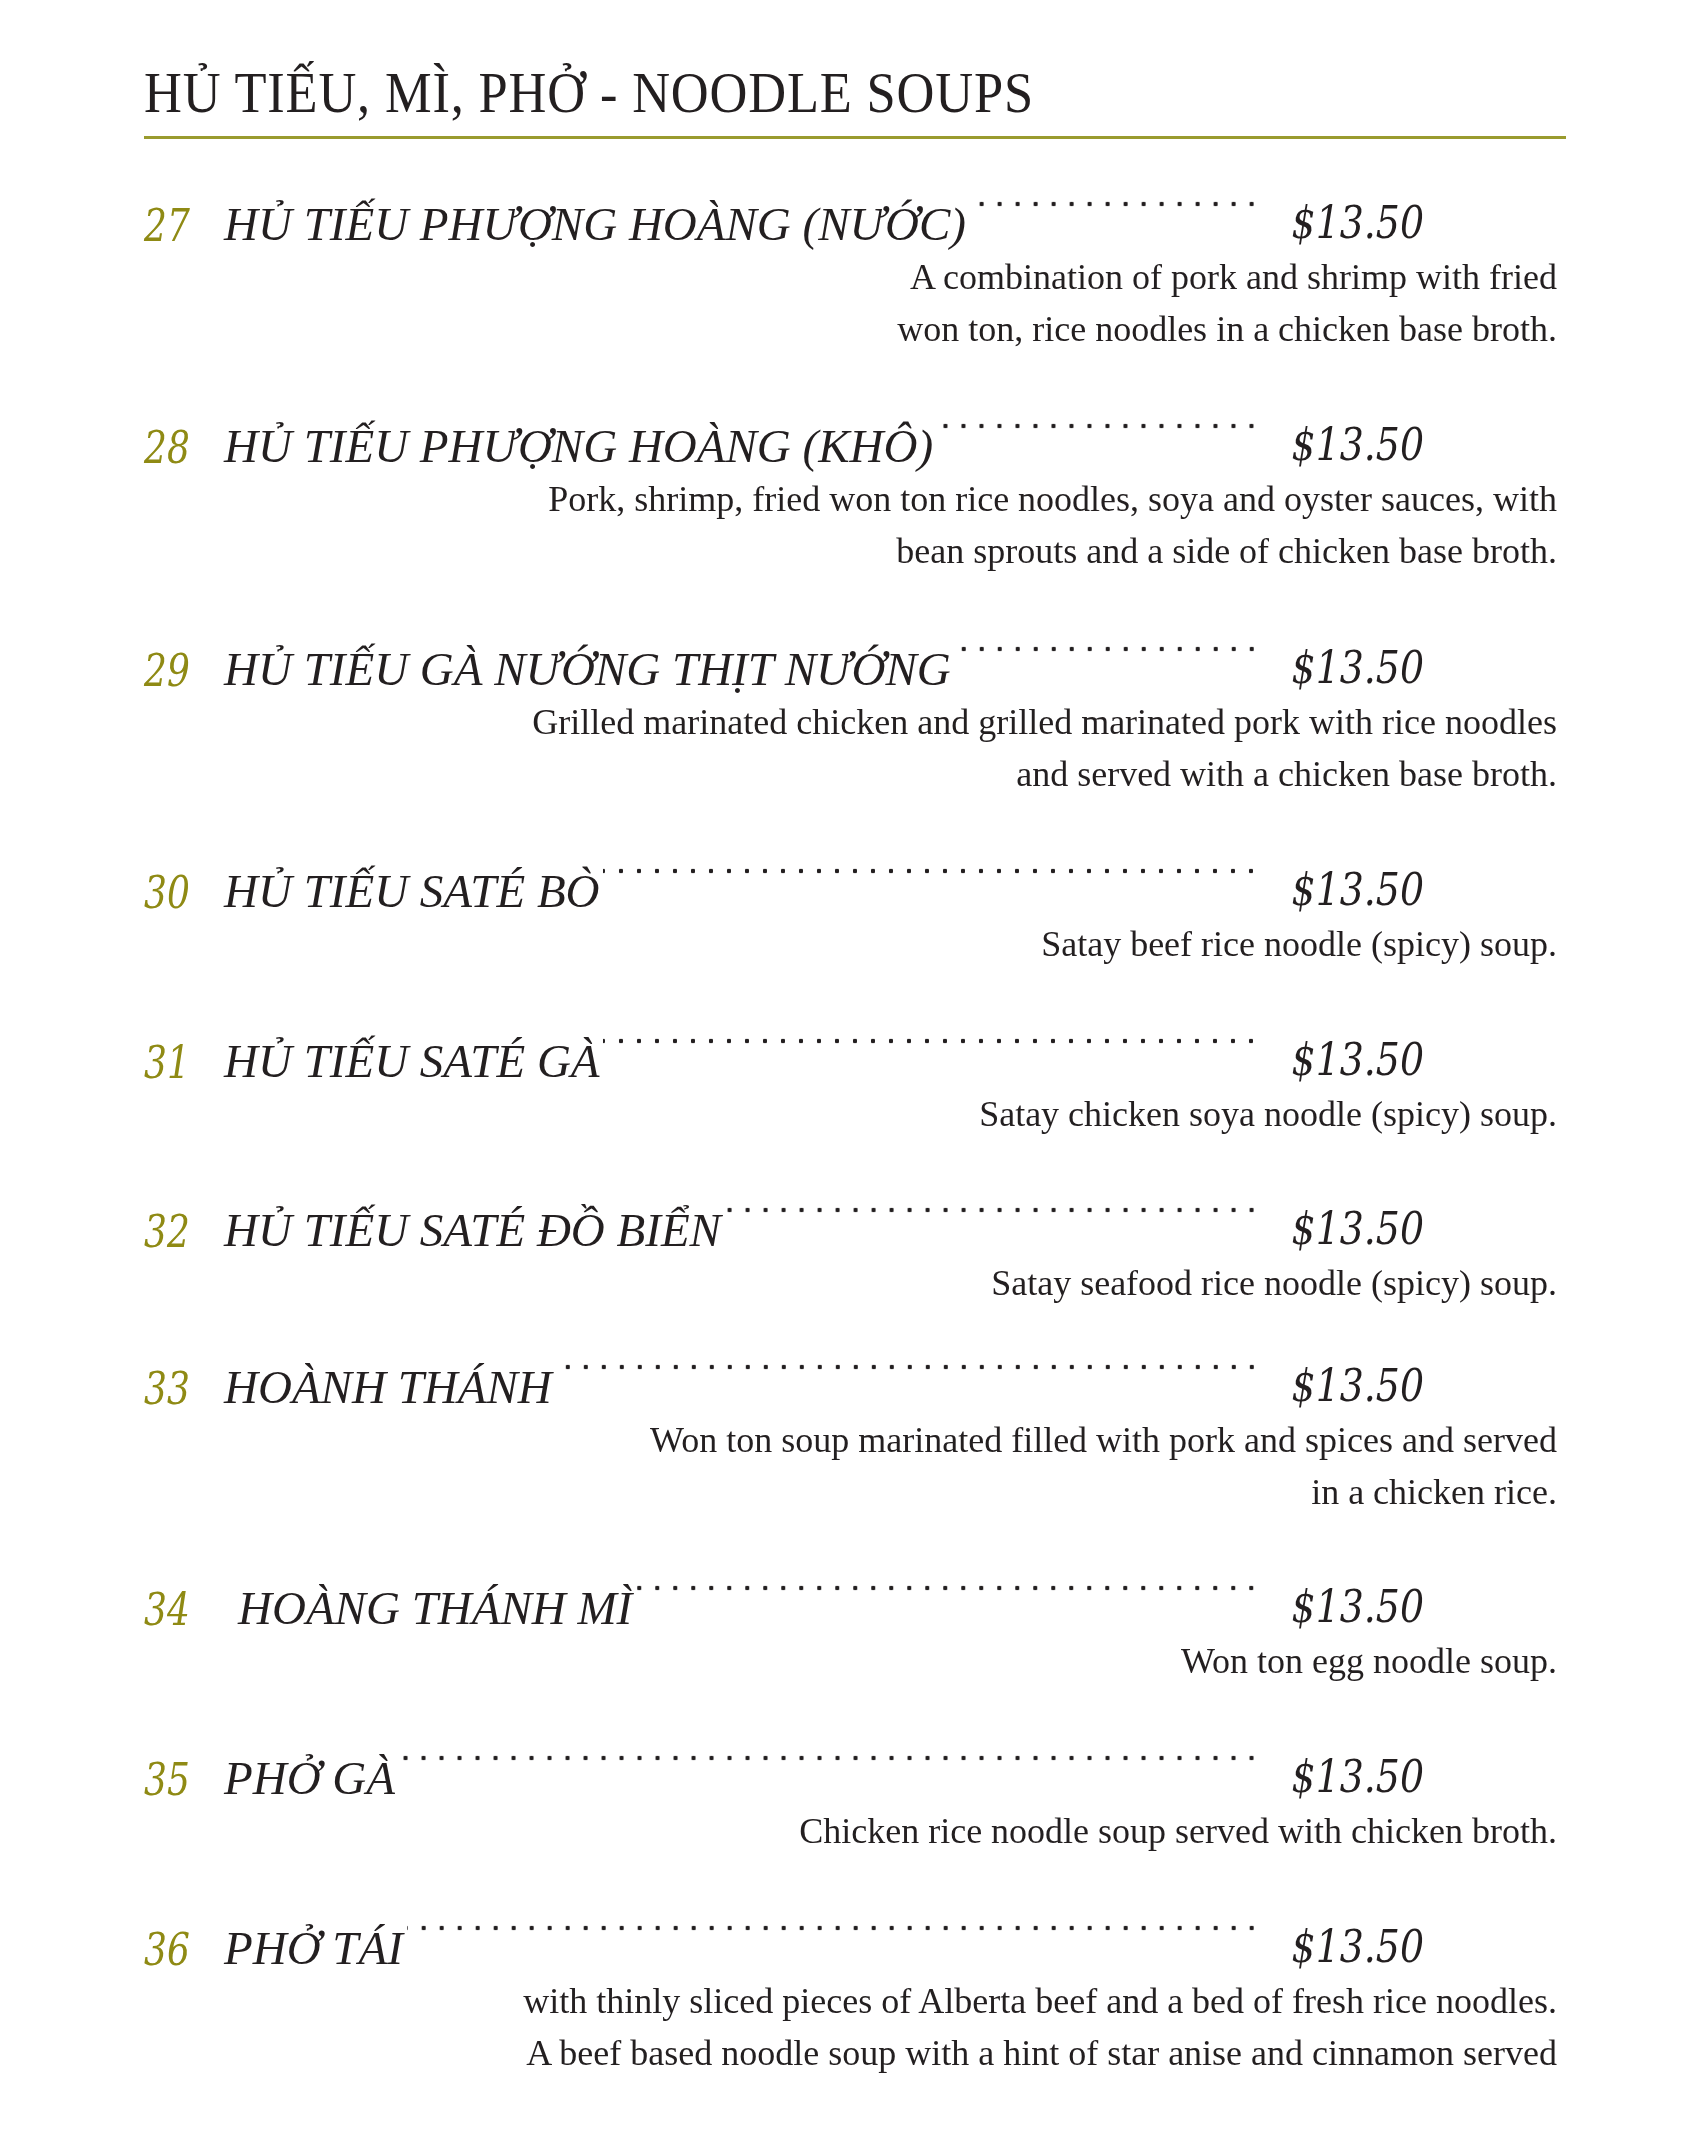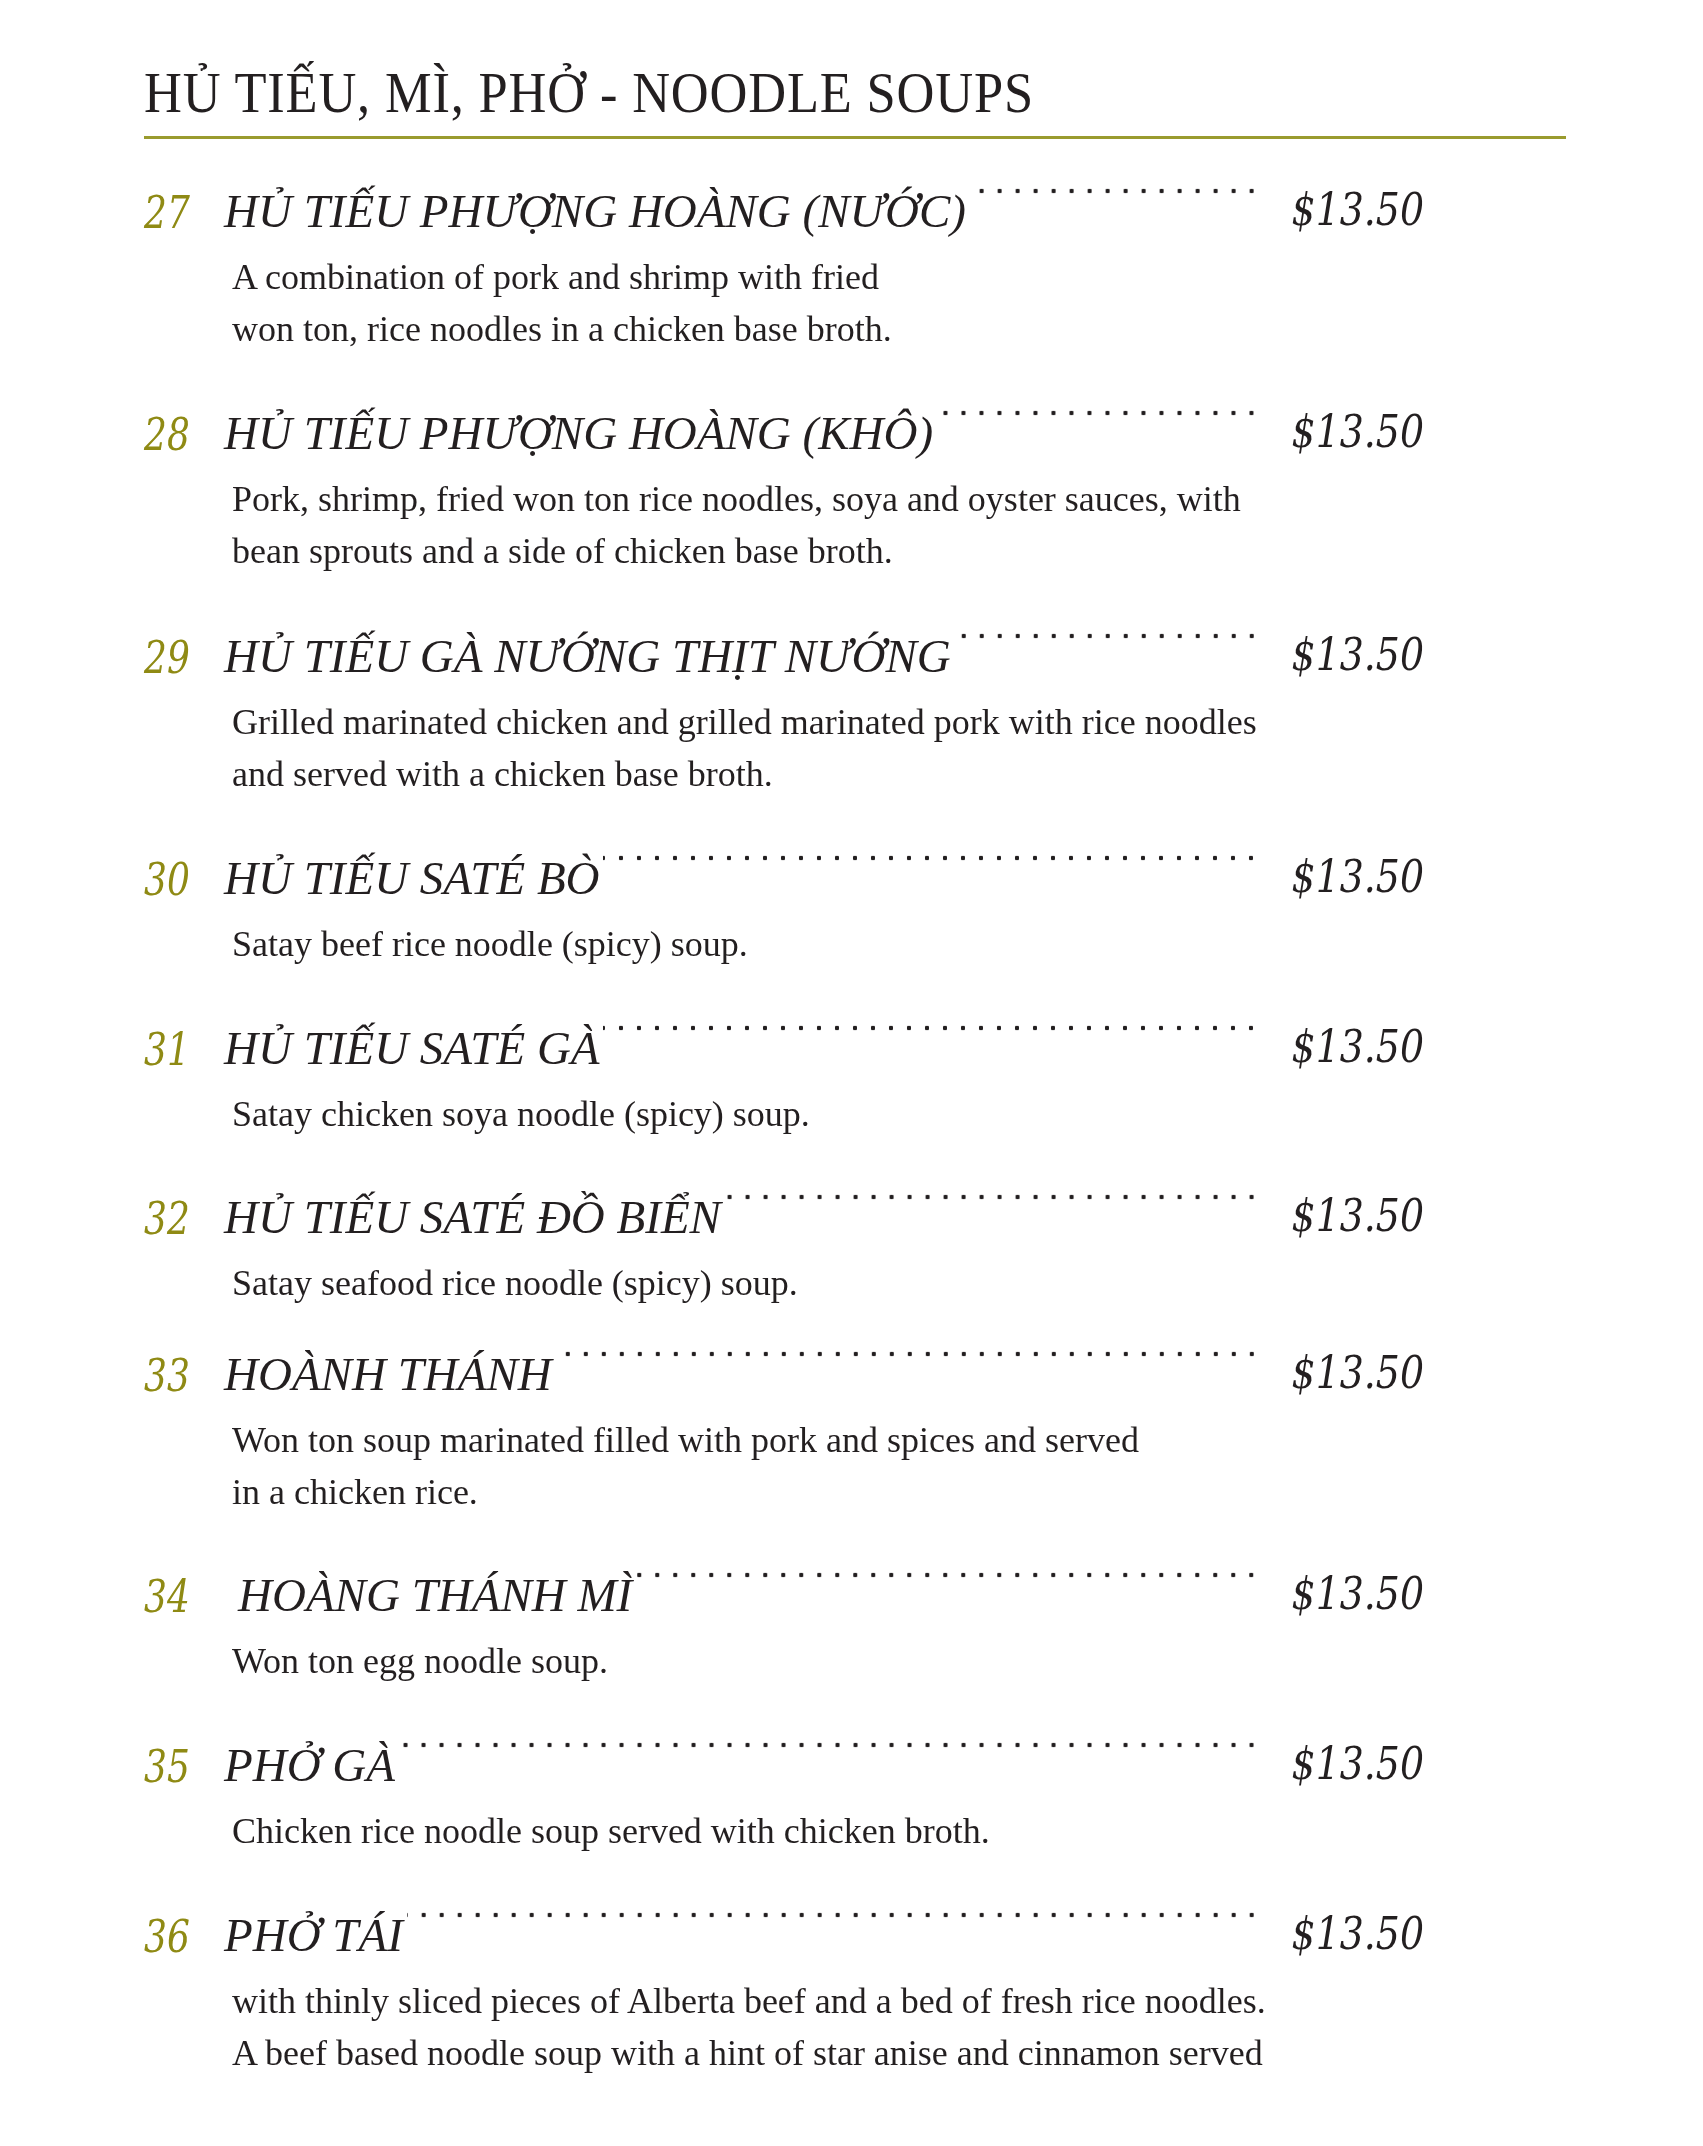--- a/index.html
+++ b/index.html
@@ -10,21 +10,21 @@
     font-family: "Liberation Serif", "DejaVu Serif", serif;
     font-size: 57px; letter-spacing: 0.9px; line-height: 1;
     transform: scaleX(0.92); transform-origin: left center;
     white-space: nowrap; color: #231f20;
   }
   .divider {
     position: absolute; left: 144px; top: 136px; width: 1422px; height: 2.8px;
     background: #9a9b2e;
   }
   .item { position: absolute; left: 0; width: 1703px; }
-  .row { position: absolute; left: 0; top: 3px; width: 1567px; height: 66px; }
+  .row { position: absolute; left: 0; top: 16px; width: 1567px; height: 66px; }
   .num {
     position: absolute; left: 144px; top: 1.9px;
     font-family: "DejaVu Serif", serif; font-style: italic;
     font-size: 45px; color: #8f8a14; line-height: 1;
     transform: scaleX(0.8); transform-origin: left center;
   }
   .leader {
     position: absolute; left: 224px; right: 147px; top: 0; height: 57px;
     display: flex; align-items: flex-start;
   }
@@ -43,21 +43,21 @@
     font-family: "DejaVu Serif", serif; font-style: italic;
     font-size: 44px; line-height: 1; white-space: nowrap;
     transform: scaleX(0.86); transform-origin: right center;
     margin-right: -3.8px;
   }
   .desc {
     position: absolute; left: 232px; top: 66px; width: 1325px;
     font-family: "Liberation Serif", serif; font-size: 36px; line-height: 52px;
     color: #231f20;
   }
-  .desc span { display: block; white-space: nowrap; }
+  .desc span { display: block; white-space: nowrap; text-align: right; }
 </style>
 </head>
 <body>
 
 <div class="page">
   <div class="title">HỦ TIẾU, MÌ, PHỞ - NOODLE SOUPS</div>
   <div class="divider"></div>
 
   <div class="item" style="top:185px">
     <div class="row">

